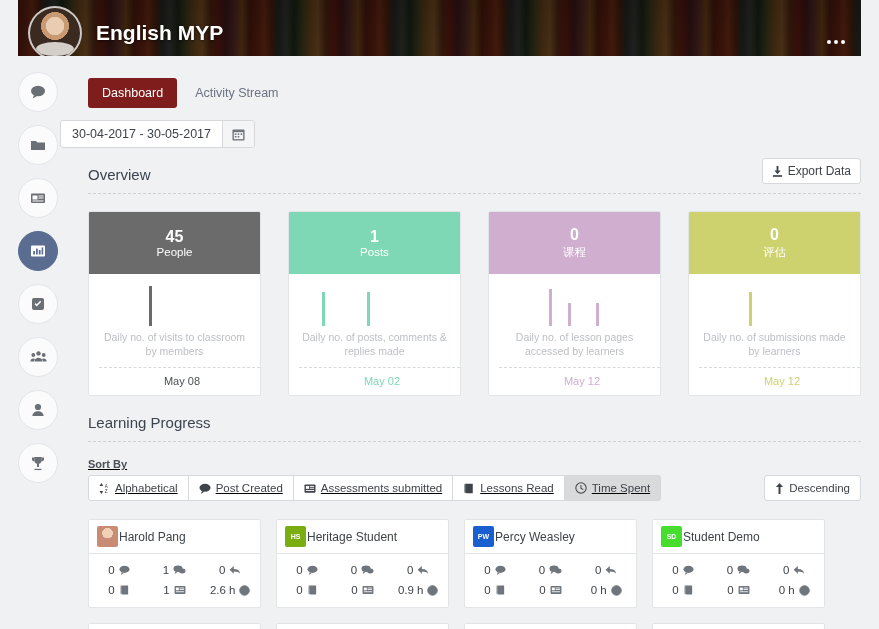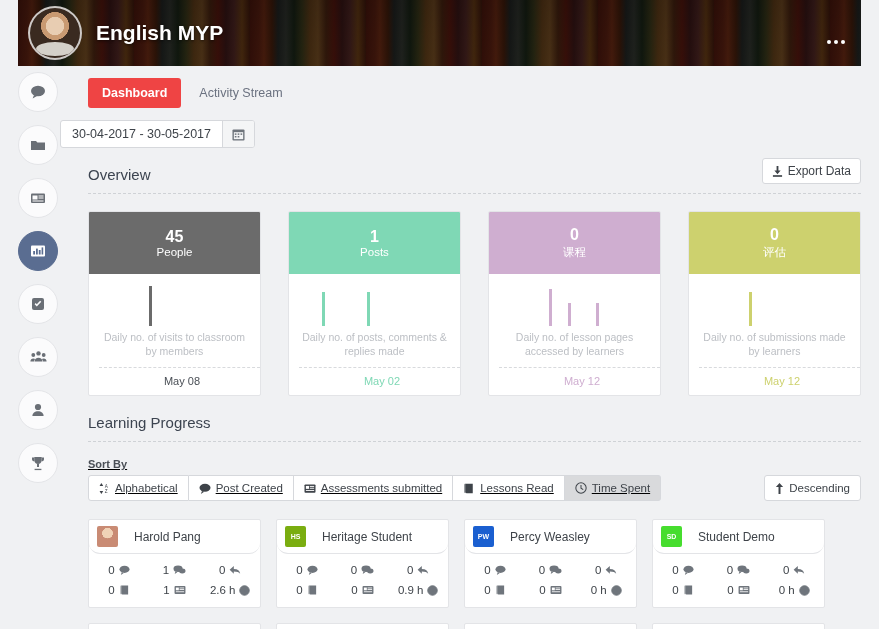--- a/index.html
+++ b/index.html
@@ -6,21 +6,21 @@
   html, body {
     width: 879px; height: 629px;
     background: #f0f1f3;
     font-family: "Liberation Sans", sans-serif;
     overflow: hidden;
   }
   .page { position: relative; width: 879px; height: 629px; }
 
   
   .banner {
-    position: absolute; left: 18px; top: 0; width: 843px; height: 66px;
+    position: absolute; left: 18px; top: 0; width: 843px; height: 56px;
     overflow: hidden;
     background:
       repeating-linear-gradient(90deg,
         #8d3a2e 0px, #a8503c 9px, #c76b45 14px, #7e4b2a 22px,
         #3f5f7e 28px, #5b86a5 36px, #2f5d50 44px, #6a8f5e 52px,
         #b8a05a 60px, #d6c07a 68px, #8a5e3c 76px, #a33c33 84px,
         #6d3b52 92px, #93607d 100px, #c19a4b 108px, #7b3f2e 116px),
       linear-gradient(180deg, #5b4230, #7a5a40);
     background-blend-mode: multiply, normal;
   }
@@ -62,21 +62,21 @@
   .side-btn.active svg { fill: #ffffff; }
 
   
   .content { position: absolute; left: 60px; top: 72px; right: 18px; }
 
   .tabs { display: flex; align-items: center; gap: 4px; padding: 6px 0 0 28px; }
   .tab {
     font-size: 12.5px; padding: 8px 14px; border-radius: 3px;
     color: #6b7280; cursor: pointer;
   }
-  .tab.active { background: #ef4444; color: #fff; font-weight: bold; text-align: center; }
+  .tab.active { background: #7f1d1d; color: #fff; font-weight: normal; text-align: center; }
 
   .daterow { display: flex; justify-content: flex-start; padding: 12px 0 0 0; }
   .datebox { display: flex; border: 1px solid #d6d8dc; border-radius: 3px; background: #fff; overflow: hidden; }
   .datebox .dval { padding: 6px 11px; font-size: 12.5px; color: #3e4349; }
   .datebox .dbtn {
     width: 32px; border-left: 1px solid #d6d8dc; background: #f4f5f6;
     display: flex; align-items: center; justify-content: center; cursor: pointer;
   }
 
   .sec-head { position: relative; padding: 18px 0 0 28px; }
@@ -119,21 +119,21 @@
   .sortbtn.active { background: #d9dadc; }
   .desc-btn {
     position: absolute; right: 0; bottom: 0;
     display: flex; align-items: center; gap: 5px;
     background: #fff; border: 1px solid #d6d8dc; border-radius: 3px;
     font-size: 11.5px; color: #3e4349; padding: 6px 10px; cursor: pointer;
   }
 
   .people { display: flex; flex-wrap: wrap; gap: 15px; padding: 18px 0 0 28px; }
   .pcard { width: 173px; background: #fff; border: 1px solid #e3e4e7; border-radius: 2px; overflow: hidden; }
-  .pc-head { display: flex; align-items: center; gap: 16px; padding: 6px 8px; border-bottom: 1px solid #e3e4e7; border-radius: 11px; }
+  .pc-head { display: flex; align-items: center; gap: 1px; padding: 6px 8px; border-bottom: 1px solid #e3e4e7; }
   .pc-av { width: 21px; height: 21px; border-radius: 2px; flex: none; overflow: hidden;
            display: flex; align-items: center; justify-content: center;
            font-size: 7px; font-weight: bold; color: #fff; }
   .pc-name { font-size: 12px; color: #3e4349; white-space: nowrap; overflow: hidden; }
   .pc-stats { padding: 6px 2px 7px 2px; }
   .pc-row { display: flex; }
   .pc-cell { flex: 1; display: flex; align-items: center; justify-content: center; gap: 4px;
              font-size: 11.5px; color: #3e4349; padding: 4px 0; }
   .pc-cell svg { fill: #6f757c; }
   svg { display: block; }

